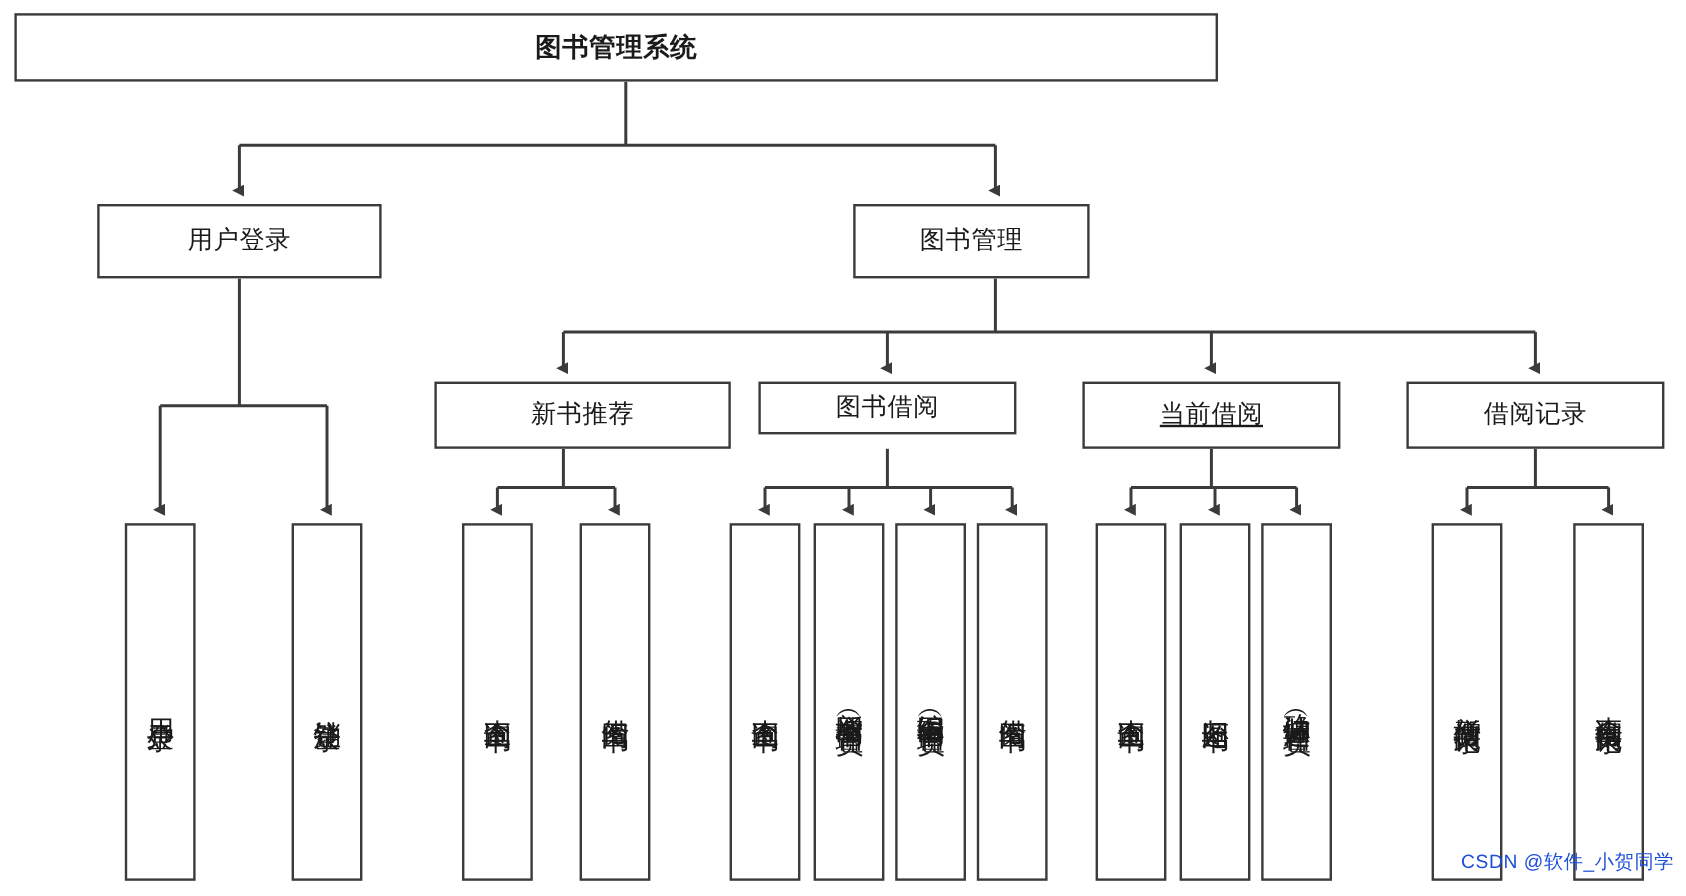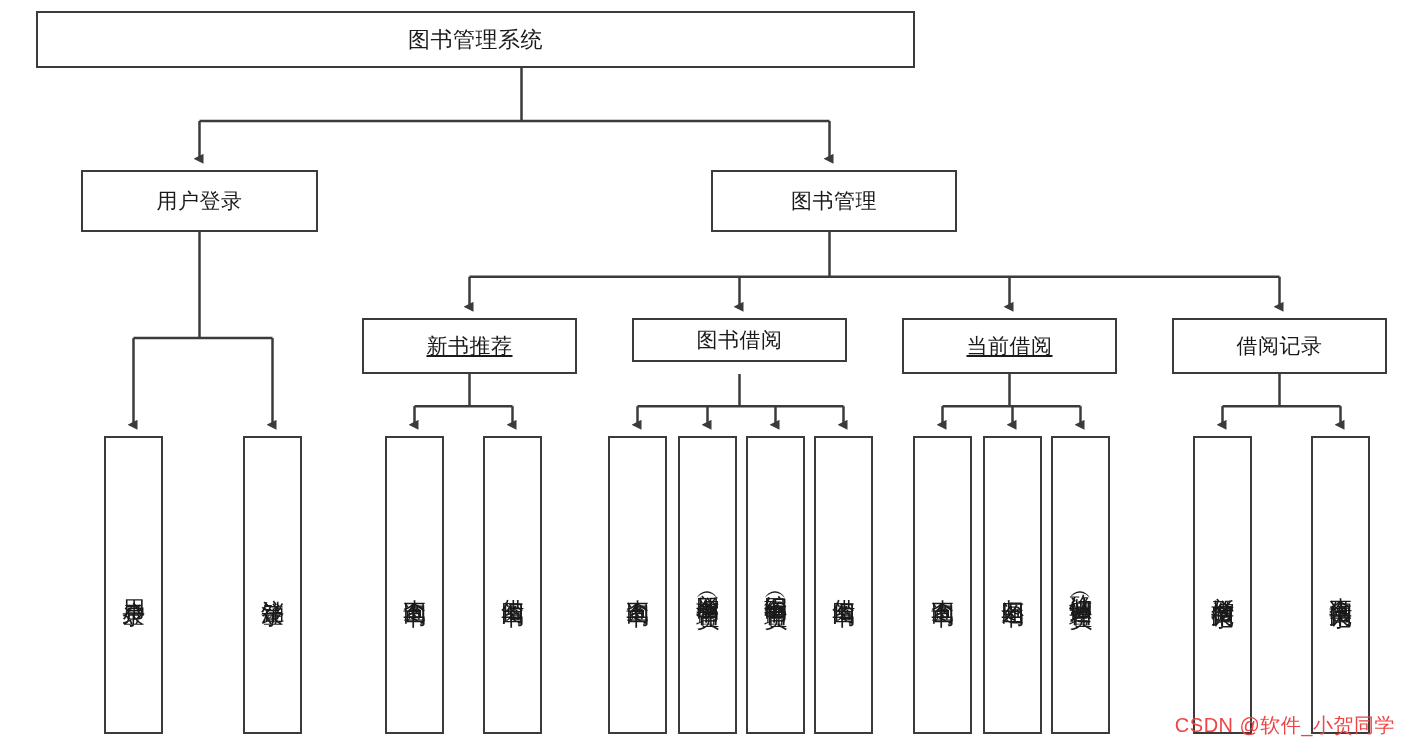--- a/index.html
+++ b/index.html
@@ -59,23 +59,23 @@
     writing-mode: vertical-rl;
     text-orientation: upright;
     font-size: 23px;
     line-height: 1.02;
     letter-spacing: 2px;
     white-space: nowrap;
   }
   #watermark {
     position: absolute;
     right: 10px;
-    bottom: 8px;
-    font-size: 20px;
-    color: #ef4444;
+    bottom: 18px;
+    font-size: 16px;
+    color: #1d4ed8;
     letter-spacing: 0.5px;
     z-index: 5;
     white-space: nowrap;
   }
 </style>
 </head>
 <body>
 
 <div id="canvas">
 
@@ -113,32 +113,32 @@
       <line x1="942.5" y1="406.24" x2="1080.5" y2="406.24" stroke="#3b3b3b" stroke-width="2.5"></line>
       <line x1="942.5" y1="406.24" x2="942.5" y2="425" stroke="#3b3b3b" stroke-width="2.5" marker-end="url(#arrow)"></line>
       <line x1="1012.5" y1="406.24" x2="1012.5" y2="425" stroke="#3b3b3b" stroke-width="2.5" marker-end="url(#arrow)"></line>
       <line x1="1080.5" y1="406.24" x2="1080.5" y2="425" stroke="#3b3b3b" stroke-width="2.5" marker-end="url(#arrow)"></line>
       <line x1="1279.5" y1="374" x2="1279.5" y2="406.24" stroke="#3b3b3b" stroke-width="2.5"></line>
       <line x1="1222.5" y1="406.24" x2="1340.5" y2="406.24" stroke="#3b3b3b" stroke-width="2.5"></line>
       <line x1="1222.5" y1="406.24" x2="1222.5" y2="425" stroke="#3b3b3b" stroke-width="2.5" marker-end="url(#arrow)"></line>
       <line x1="1340.5" y1="406.24" x2="1340.5" y2="425" stroke="#3b3b3b" stroke-width="2.5" marker-end="url(#arrow)"></line>
     </svg>
 
-  <div class="node root horiz" style="left: 36px; top: 11px; width: 879px; height: 57px;">
+  <div class="node root horiz" style="left: 12px; top: 11px; width: 1003px; height: 57px; font-weight: bold;">
     <span class="lbl">图书管理系统</span>
   </div>
 
   <div class="node horiz" style="left: 81px; top: 170px; width: 237px; height: 62px;">
     <span class="lbl">用户登录</span>
   </div>
-  <div class="node horiz" style="left: 711px; top: 170px; width: 246px; height: 62px;">
+  <div class="node horiz" style="left: 711px; top: 170px; width: 197px; height: 62px;">
     <span class="lbl">图书管理</span>
   </div>
 
-  <div class="node horiz" style="left: 362px; top: 318px; width: 215px; height: 56px; text-decoration: underline;">
+  <div class="node horiz" style="left: 362px; top: 318px; width: 247px; height: 56px;">
     <span class="lbl">新书推荐</span>
   </div>
   <div class="node horiz" style="left: 632px; top: 318px; width: 215px; height: 44px;">
     <span class="lbl">图书借阅</span>
   </div>
   <div class="node horiz" style="left: 902px; top: 318px; width: 215px; height: 56px; text-decoration: underline;">
     <span class="lbl">当前借阅</span>
   </div>
   <div class="node horiz" style="left: 1172px; top: 318px; width: 215px; height: 56px; align-items: center;">
     <span class="lbl">借阅记录</span>

